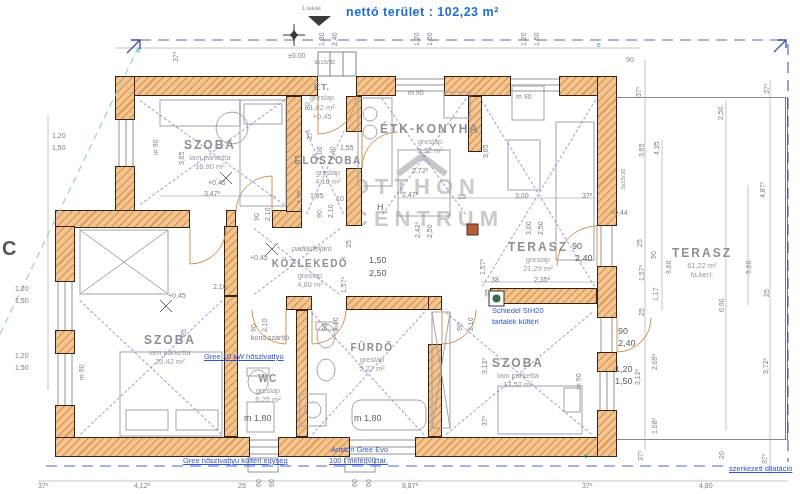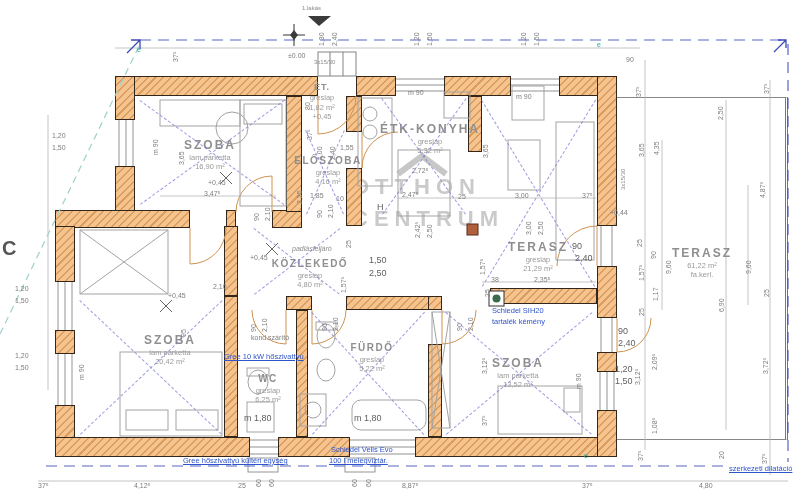--- a/index.html
+++ b/index.html
@@ -170,20 +170,21 @@
 
     <g stroke="#8a8a8a" stroke-width="0.9" fill="none">
       <rect x="248" y="458" width="30" height="14"></rect>
       <rect x="345" y="458" width="30" height="14"></rect>
     </g>
 
     <path d="M398,174 L422,156 L446,174" stroke="#b9b9b9" stroke-width="6" fill="none" opacity="0.8"></path>
   </svg>
 
   <span class="lbl tiny" style="left:302px;top:5px">1.lakás</span>
+  <span class="lbl blueb" style="left:346px;top:6px">nettó terület : 102,23 m²</span>
 
   <div id="labels-layer">
       <span class="lbl" style="left: 288px; top: 52px;">±0.00</span>
       <span class="lbl tiny" style="left: 314px; top: 59px;">3x15/30</span>
       <span class="lbl r" style="left: 318px; top: 46px;">1,30</span>
       <span class="lbl r" style="left: 331px; top: 46px;">2,40</span>
       <span class="lbl r" style="left: 413px; top: 46px;">1,20</span>
       <span class="lbl r" style="left: 426px; top: 46px;">1,50</span>
       <span class="lbl r" style="left: 520px; top: 46px;">1,20</span>
       <span class="lbl r" style="left: 533px; top: 46px;">1,50</span>
@@ -287,25 +288,25 @@
       <span class="lbl" style="left: 38px; top: 482px;">37⁵</span>
       <span class="lbl" style="left: 134px; top: 482px;">4,12⁵</span>
       <span class="lbl" style="left: 238px; top: 482px;">25</span>
       <span class="lbl" style="left: 402px; top: 482px;">8,87⁵</span>
       <span class="lbl" style="left: 582px; top: 482px;">37⁵</span>
       <span class="lbl" style="left: 699px; top: 482px;">4,80</span>
       <span class="lbl r" style="left: 255px; top: 487px;">60</span>
       <span class="lbl r" style="left: 268px; top: 487px;">60</span>
       <span class="lbl r" style="left: 351px; top: 487px;">60</span>
       <span class="lbl r" style="left: 365px; top: 487px;">60</span>
-      <span class="lbl blue u" style="left: 224px; top: 353px; text-decoration: underline;">Gree 10 kW hőszivattyú</span>
+      <span class="lbl blue u" style="left: 204px; top: 353px; text-decoration: underline;">Gree 10 kW hőszivattyú</span>
       <span class="lbl blue" style="left: 492px; top: 307px;">Schiedel SIH20</span>
-      <span class="lbl blue" style="left: 492px; top: 318px;">tartalék kémény</span>
+      <span class="lbl blue" style="left: 492px; top: 318px;">tartalék kültéri</span>
       <span class="lbl blue u" style="left: 183px; top: 457px;">Gree hőszivattyú kültéri egység</span>
-      <span class="lbl blue" style="left: 331px; top: 446px;">Schiedel Velis Evo</span>
+      <span class="lbl blue" style="left: 331px; top: 446px;">Ariston Gree Evo</span>
       <span class="lbl blue u" style="left: 329px; top: 457px; text-decoration: underline;">100 l melegvíztár.</span>
       <span class="lbl blue u" style="left: 729px; top: 465px;">szerkezeti dilatáció</span>
     </div>
   <div id="rooms-layer">
       <div class="room-label" style="left: 210px; top: 138px;">
         <span class="room">SZOBA</span>
         <span class="sub">lam.parketta</span>
         <span class="sub">16,90 m²</span>
       </div>
       <div class="diag" style="left: 140px; top: 100px; width: 177.629px; transform: rotate(35.8377deg);"></div>

